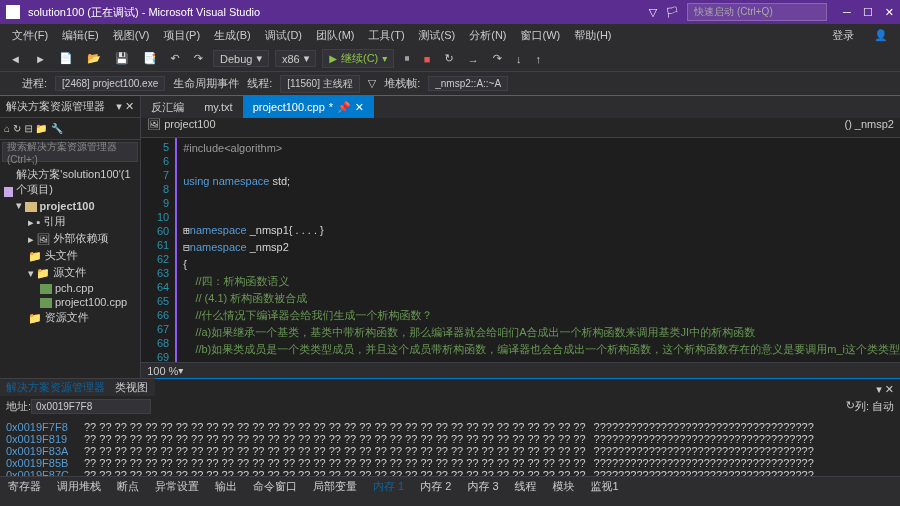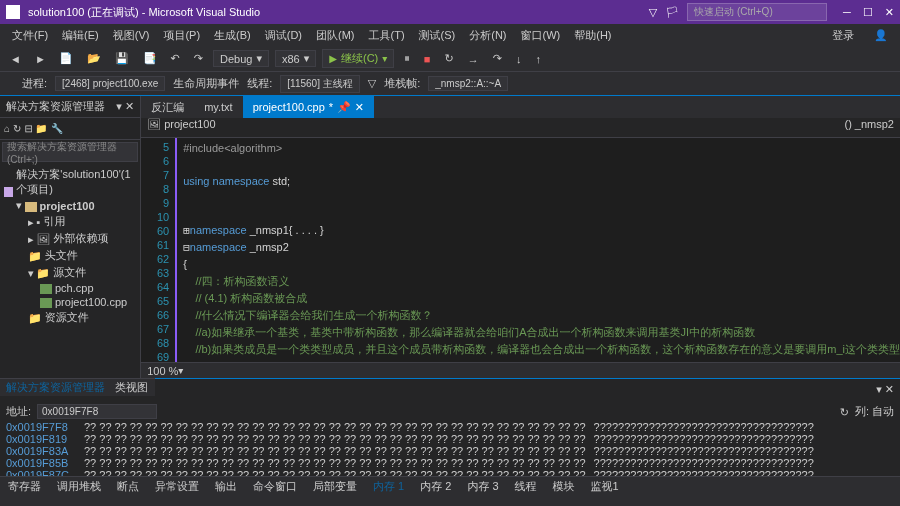--- a/index.html
+++ b/index.html
@@ -34,21 +34,21 @@
 .tab{padding:3px 10px;background:#2d2d30;color:#ccc;cursor:pointer;font-size:11px;display:flex;align-items:center;gap:4px}
 .tab.active{background:#007acc;color:#fff}
 .ctx{height:20px;background:#252526;display:flex;align-items:flex-start;padding:0 6px;gap:16px;font-size:10px;border-bottom:1px solid #3f3f46}
 .code{flex:1;display:flex;overflow:hidden;position:relative}
 .gutter{width:34px;background:#1e1e1e;text-align:right;padding:2px 6px 0 0;color:#2b91af;font-family:Consolas,monospace;font-size:11px;line-height:14px}
 .codetext{flex:1;font-family:Consolas,monospace;font-size:11px;line-height:16px;padding:2px 0 0 6px;white-space:pre;color:#d4d4d4;position:relative;border-left:2px solid #8b5cf6}
 .kw{color:#569cd6}.cm{color:#6a9955}.inc{color:#9b9b9b}
 .zoom{height:16px;background:#2d2d30;padding:0 6px;font-size:10px;color:#ccc;border-top:1px solid #3f3f46;display:flex;align-items:center}
 .bottom-panel{height:98px;background:#252526;border-top:1px solid #007acc;display:flex;flex-direction:column}
 .bp-head{height:20px;display:flex;align-items:center;padding:0 6px;justify-content:space-between;font-size:11px}
-.bp-addr{height:20px;display:flex;align-items:flex-end;padding:0 6px;gap:6px;font-size:10px}
+.bp-addr{height:20px;display:flex;align-items:flex-start;padding:0 6px;gap:0;font-size:10px}
 .bp-addr input{background:#333337;border:1px solid #3f3f46;color:#ccc;padding:1px 4px;width:120px;font-size:10px}
 .mem{flex:1;font-family:Consolas,monospace;font-size:10px;padding:2px 6px;line-height:12px;overflow:hidden}
 .mem-row{display:flex;gap:8px;color:#ccc}
 .mem-row .addr{color:#569cd6;width:70px}
 .mem-row .hx{color:#ccc}
 .bp-tabs{height:34px;display:flex;background:#2d2d30;font-size:10px;border-top:1px solid #3f3f46}
 .bp-tabs span{padding:2px 8px;cursor:pointer}
 .bp-tabs .act{color:#0e639c;border-bottom:2px solid #007acc}
 .btm-tabs{height:20px;background:#2d2d30;display:flex;align-items:center;padding:0 6px;gap:10px;font-size:11px;border-top:1px solid #3f3f46}
 .statusbar{height:22px;background:#007acc;display:flex;align-items:center;padding:0 8px;gap:20px;color:#fff;font-size:10px}

